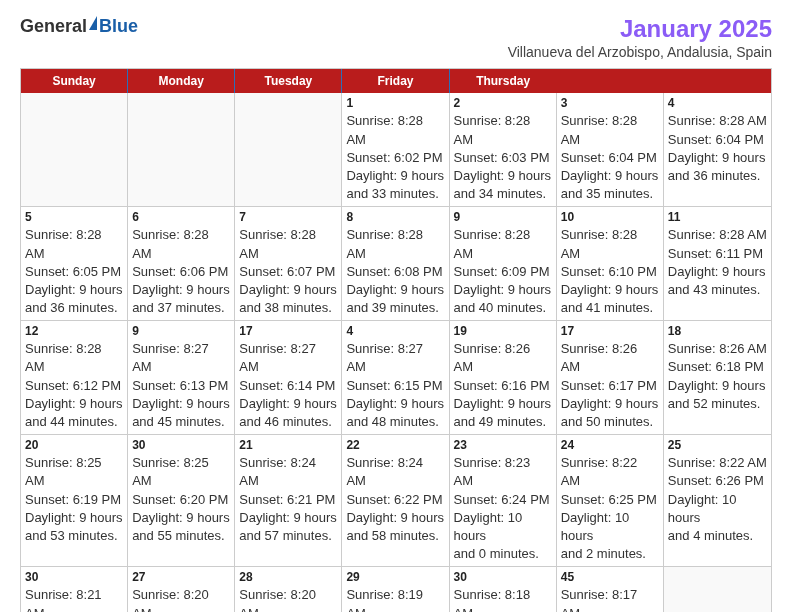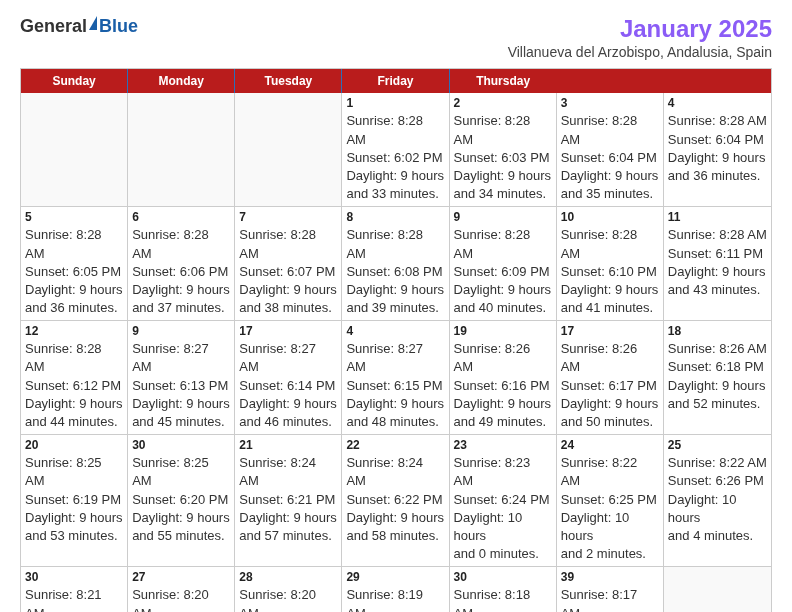--- a/index.html
+++ b/index.html
@@ -372,21 +372,21 @@
 and 11 minutes.</div>
           </div>
           <div class="cal-cell">
             <span class="day-number">30</span>
             <div class="cell-info" style="white-space: pre-line;">Sunrise: 8:18 AM
 Sunset: 6:31 PM
 Daylight: 10 hours
 and 13 minutes.</div>
           </div>
           <div class="cal-cell">
-            <span class="day-number">39</span>
+            <span class="day-number">45</span>
             <div class="cell-info" style="white-space: pre-line;">Sunrise: 8:17 AM
 Sunset: 6:33 PM
 Daylight: 10 hours
 and 15 minutes.</div>
           </div>
           <div class="cal-cell empty"></div>
         </div>
       </div>
   </div>
 </div>

